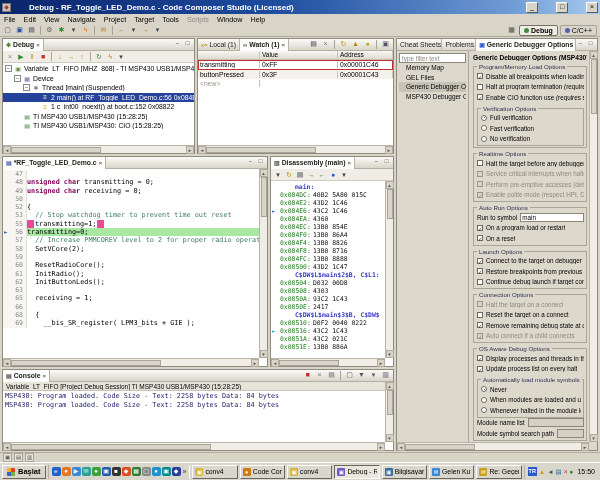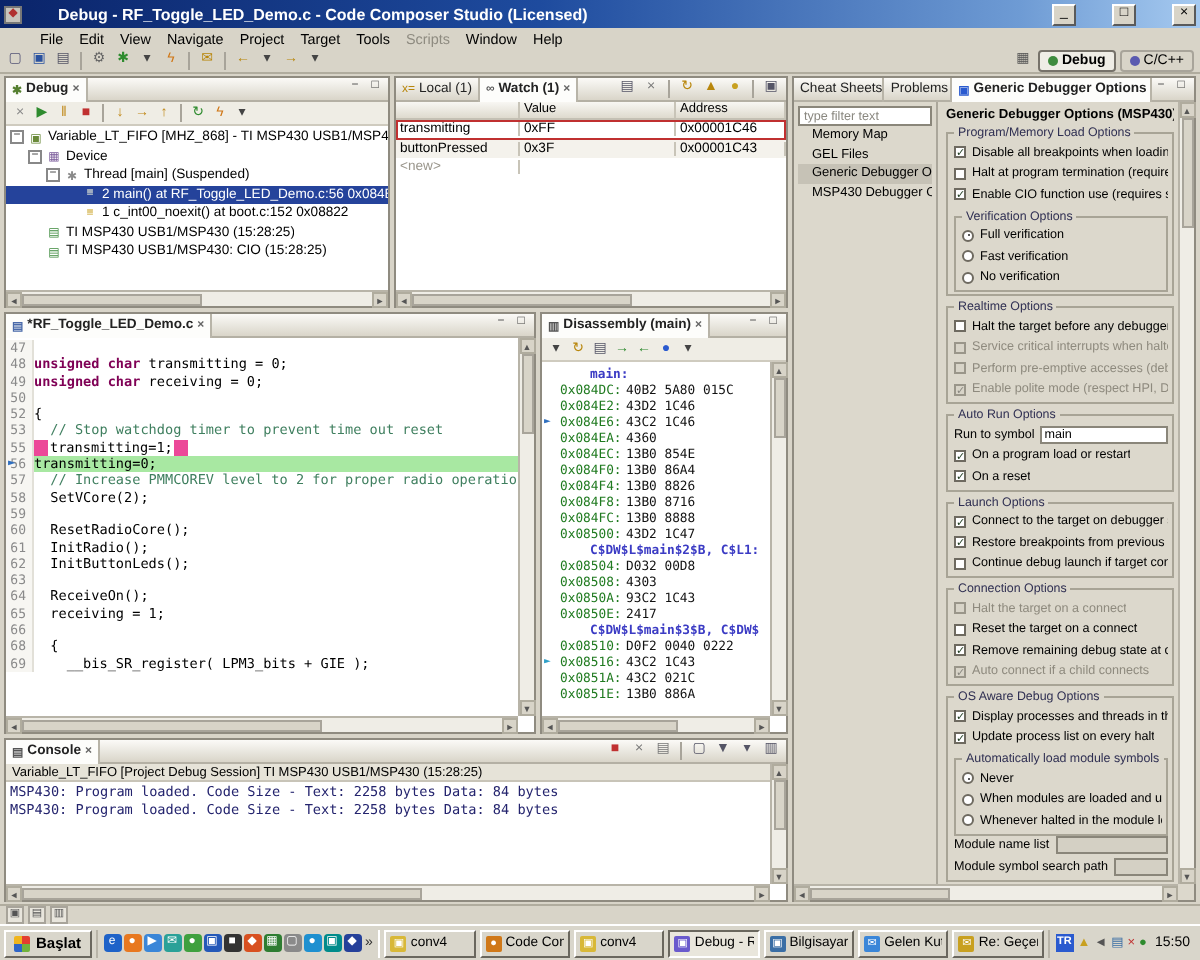--- a/index.html
+++ b/index.html
@@ -8,21 +8,21 @@
   *{box-sizing:border-box;}
 
   
   .titlebar{position:absolute;left:0;top:0;right:0;height:14px;display:flex;align-items:center;gap:18px;
     padding:0 2px;background:linear-gradient(90deg,#0A246A 0%,#1E4B9E 45%,#6E9BD4 85%,#A6CAF0 100%);}
   .title-icon{width:9px;height:9px;background:#C8C4BC;border:1px solid #777;color:#B03030;
     font-size:6px;line-height:7px;text-align:center;flex:none;}
   .title-text{color:#fff;font-weight:bold;font-size:8px;white-space:nowrap;overflow:hidden;flex:1;}
   .win-btn{width:12px;height:11px;flex:none;background:#D8D4C8;border:1px solid;
     border-color:#fff #5A5A5A #5A5A5A #fff;font-size:7px;line-height:8px;text-align:center;}
-  .menubar{position:absolute;left:0;top:14px;right:0;height:10px;display:flex;align-items:center;padding-left:16px;}
+  .menubar{position:absolute;left:0;top:14px;right:0;height:10px;display:flex;align-items:center;padding-left:0;}
   .menu-item{padding:0 4px;font-size:7.2px;white-space:nowrap;}
   .menu-item.dis{color:#8E8B80;}
   .toolbar{position:absolute;left:0;top:24px;right:0;height:13px;border-bottom:1px solid #B0AC9E;
     display:flex;align-items:center;gap:1px;padding-left:2px;}
   .tb-icon{width:11px;height:11px;line-height:10px;text-align:center;font-size:7px;color:#555;flex:none;}
   .tb-sep{width:1px;height:9px;background:#A8A49A;margin:0 2px;flex:none;}
   .persp{margin-left:auto;display:flex;align-items:center;gap:2px;padding-right:3px;}
   .persp-btn{display:flex;align-items:center;gap:2px;padding:1px 4px;font-size:7px;
     border:1px solid #A8A49A;border-radius:2px;background:#D8D4C8;white-space:nowrap;}
   .persp-btn.active{background:#EFEDE6;border-color:#76726A;font-weight:bold;}
@@ -72,21 +72,21 @@
   .watch-row{height:9.5px;display:flex;align-items:center;font-size:6.8px;}
   .watch-row.alt{background:#F4F2EC;}
   .watch-row.changed{outline:1px solid #C03030;outline-offset:-1px;}
   .watch-row.placeholder{color:#9A968C;}
 
   
   #editor-pane{left:2px;top:156px;width:266px;height:211px;}
   #code-lines{position:absolute;left:0;top:12px;right:8px;bottom:8px;overflow:hidden;background:#fff;
     font-family:"DejaVu Sans Mono",monospace;font-size:6.8px;padding-top:1px;}
   .code-line{height:8.3px;display:flex;align-items:stretch;position:relative;white-space:pre;}
-  .gutter{width:14px;flex:none;text-align:right;padding-right:3px;color:#8A8A8A;background:#F7F6F2;
+  .gutter{width:24px;flex:none;text-align:right;padding-right:3px;color:#8A8A8A;background:#F7F6F2;
     border-right:1px solid #E2E0D8;font-size:6.5px;line-height:8.3px;}
   .line-body{flex:1;line-height:8.3px;overflow:hidden;}
   .code-line.cur .line-body{background:#A8E8A2;}
   .cur-arrow{position:absolute;left:1px;top:0;color:#2F6FBF;font-size:6px;line-height:8.3px;}
   .seg-k{color:#7F0055;font-weight:bold;} .seg-c{color:#3F7F5F;} .seg-p{color:#000;}
   .seg-b{color:#000;border:7px solid #ec4899;border-radius:2px;padding:0 1px;}
 
   
   #disasm-pane{left:270px;top:156px;width:124px;height:211px;}
   #asm-lines{position:absolute;left:0;top:24px;right:8px;bottom:8px;overflow:hidden;background:#fff;
@@ -363,21 +363,20 @@
         <div class="code-line"><span class="gutter">53</span><span class="line-body"><span class="seg-c">  // Stop watchdog timer to prevent time out reset</span></span></div>
         <div class="code-line"><span class="gutter">55</span><span class="line-body"><span class="seg-b">transmitting=1;</span></span></div>
         <div class="code-line cur"><span class="gutter">56</span><span class="cur-arrow">►</span><span class="line-body"><span class="seg-p">transmitting=0;</span></span></div>
         <div class="code-line"><span class="gutter">57</span><span class="line-body"><span class="seg-c">  // Increase PMMCOREV level to 2 for proper radio operation</span></span></div>
         <div class="code-line"><span class="gutter">58</span><span class="line-body"><span class="seg-p">  SetVCore(2);</span></span></div>
         <div class="code-line"><span class="gutter">59</span><span class="line-body"></span></div>
         <div class="code-line"><span class="gutter">60</span><span class="line-body"><span class="seg-p">  ResetRadioCore();</span></span></div>
         <div class="code-line"><span class="gutter">61</span><span class="line-body"><span class="seg-p">  InitRadio();</span></span></div>
         <div class="code-line"><span class="gutter">62</span><span class="line-body"><span class="seg-p">  InitButtonLeds();</span></span></div>
         <div class="code-line"><span class="gutter">63</span><span class="line-body"></span></div>
-        <div class="code-line"><span class="gutter">64</span><span class="line-body"><span class="seg-p">  ReceiveOn();</span></span></div>
         <div class="code-line"><span class="gutter">65</span><span class="line-body"><span class="seg-p">  receiving = 1;</span></span></div>
         <div class="code-line"><span class="gutter">66</span><span class="line-body"></span></div>
         <div class="code-line"><span class="gutter">68</span><span class="line-body"><span class="seg-p">  {</span></span></div>
         <div class="code-line"><span class="gutter">69</span><span class="line-body"><span class="seg-p">    __bis_SR_register( LPM3_bits + GIE );</span></span></div>
       </div>
     <div class="vsb" style="top:12px;right:0;bottom:8px;">
       <span class="sb-btn">▲</span>
       <span class="sb-thumb-v" style="height:40px;"></span>
       <span class="sb-fill"></span>
       <span class="sb-btn">▼</span>

